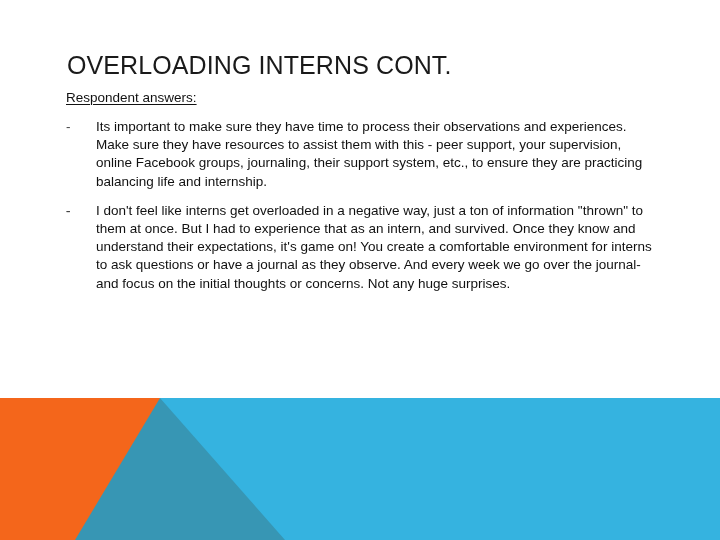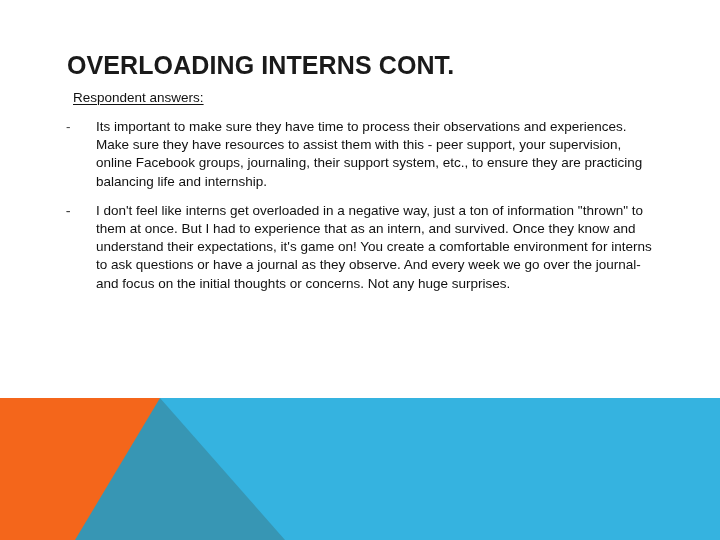--- a/index.html
+++ b/index.html
@@ -21,42 +21,42 @@
   }
 
   
   .slide-title {
     position: absolute;
     left: 67px;
     top: 33px;
     width: 600px;
     font-size: 25px;
     line-height: 30px;
-    font-weight: bold;
+    font-weight: normal;
     color: #1a1a1a;
     text-transform: uppercase;
     letter-spacing: 0.1px;
     white-space: nowrap;
   }
 
   
   .body-block {
     position: absolute;
     left: 66px;
     top: 89px;
     width: 592px;
   }
 
   .lead-in {
     font-size: 13.5px;
     line-height: 18px;
     color: #111111;
     text-decoration: underline;
     text-underline-offset: 2px;
-    margin: 0 0 11px 7px;
+    margin: 0 0 11px 0;
     padding-left: 0px;
   }
 
   .bullet-list {
     margin: 0;
     padding: 0;
     list-style: none;
   }
 
   .bullet-item {

